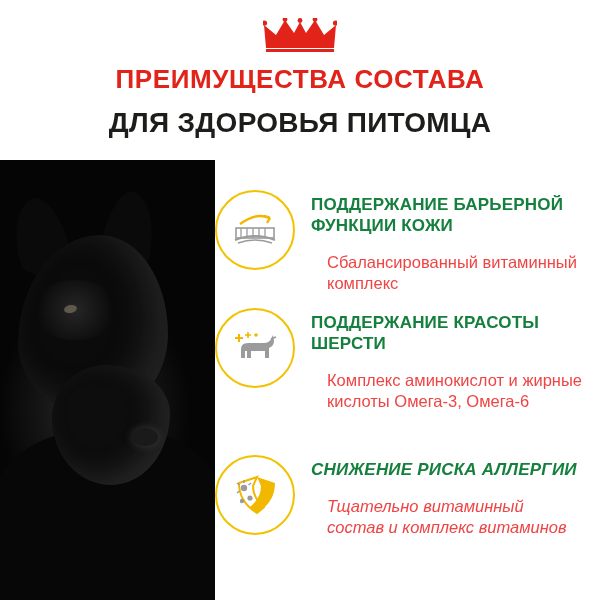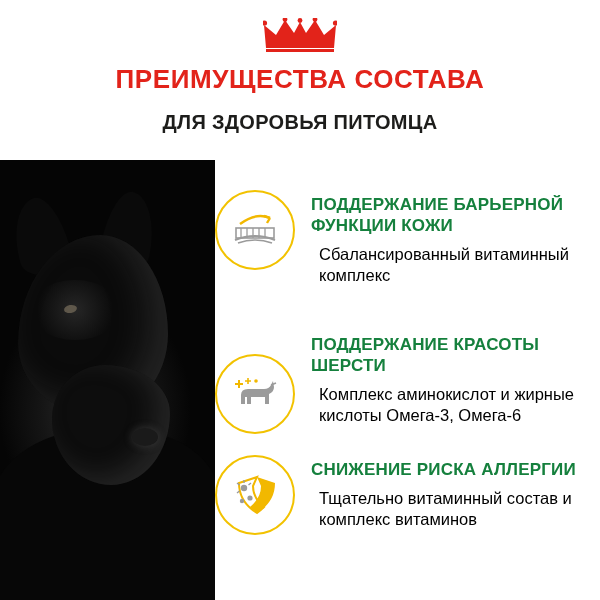--- a/index.html
+++ b/index.html
@@ -50,21 +50,21 @@
     letter-spacing: 0.6px;
     text-transform: uppercase;
     line-height: 30px;
   }
   .subtitle {
     position: absolute;
     top: 110px;
     left: 0;
     width: 600px;
     color: #1d1d1b;
-    font-size: 20px;
+    font-size: 28px;
     font-weight: bold;
     letter-spacing: 0.3px;
     text-transform: uppercase;
     line-height: 25px;
   }
 
   
   .photo {
     position: absolute;
     left: 0;
@@ -171,22 +171,22 @@
     height: 440px;
   }
   .benefit {
     position: absolute;
     left: 0;
     width: 385px;
     display: flex;
     align-items: flex-start;
   }
   .benefit-1 { top: 30px; }
-  .benefit-2 { top: 170px; align-items: flex-end; }
-  .benefit-3 { top: 295px; }
+  .benefit-2 { top: 148px; }
+  .benefit-3 { top: 295px; font-style: italic; }
 
   .icon-wrap {
     flex: 0 0 auto;
     width: 76px;
     height: 76px;
     border: 2px solid #f2c200;
     border-radius: 50%;
     margin-right: 16px;
     position: relative;
     background: #ffffff;
@@ -204,24 +204,24 @@
   .benefit-title {
     color: #15803d;
     font-size: 17px;
     font-weight: bold;
     line-height: 21px;
     letter-spacing: 0.2px;
     text-transform: uppercase;
     margin: 0 0 5px 0;
   }
   .benefit-desc {
-    color: #000000;
+    color: #ef4444;
     font-size: 16.5px;
     line-height: 21px;
-    margin: 8px;
+    margin: 16px;
   }
 </style>
 </head>
 <body>
 
 <div class="page">
 
   <div class="header">
     <div class="crown">
       <svg width="74" height="34" viewBox="0 0 74 34">

